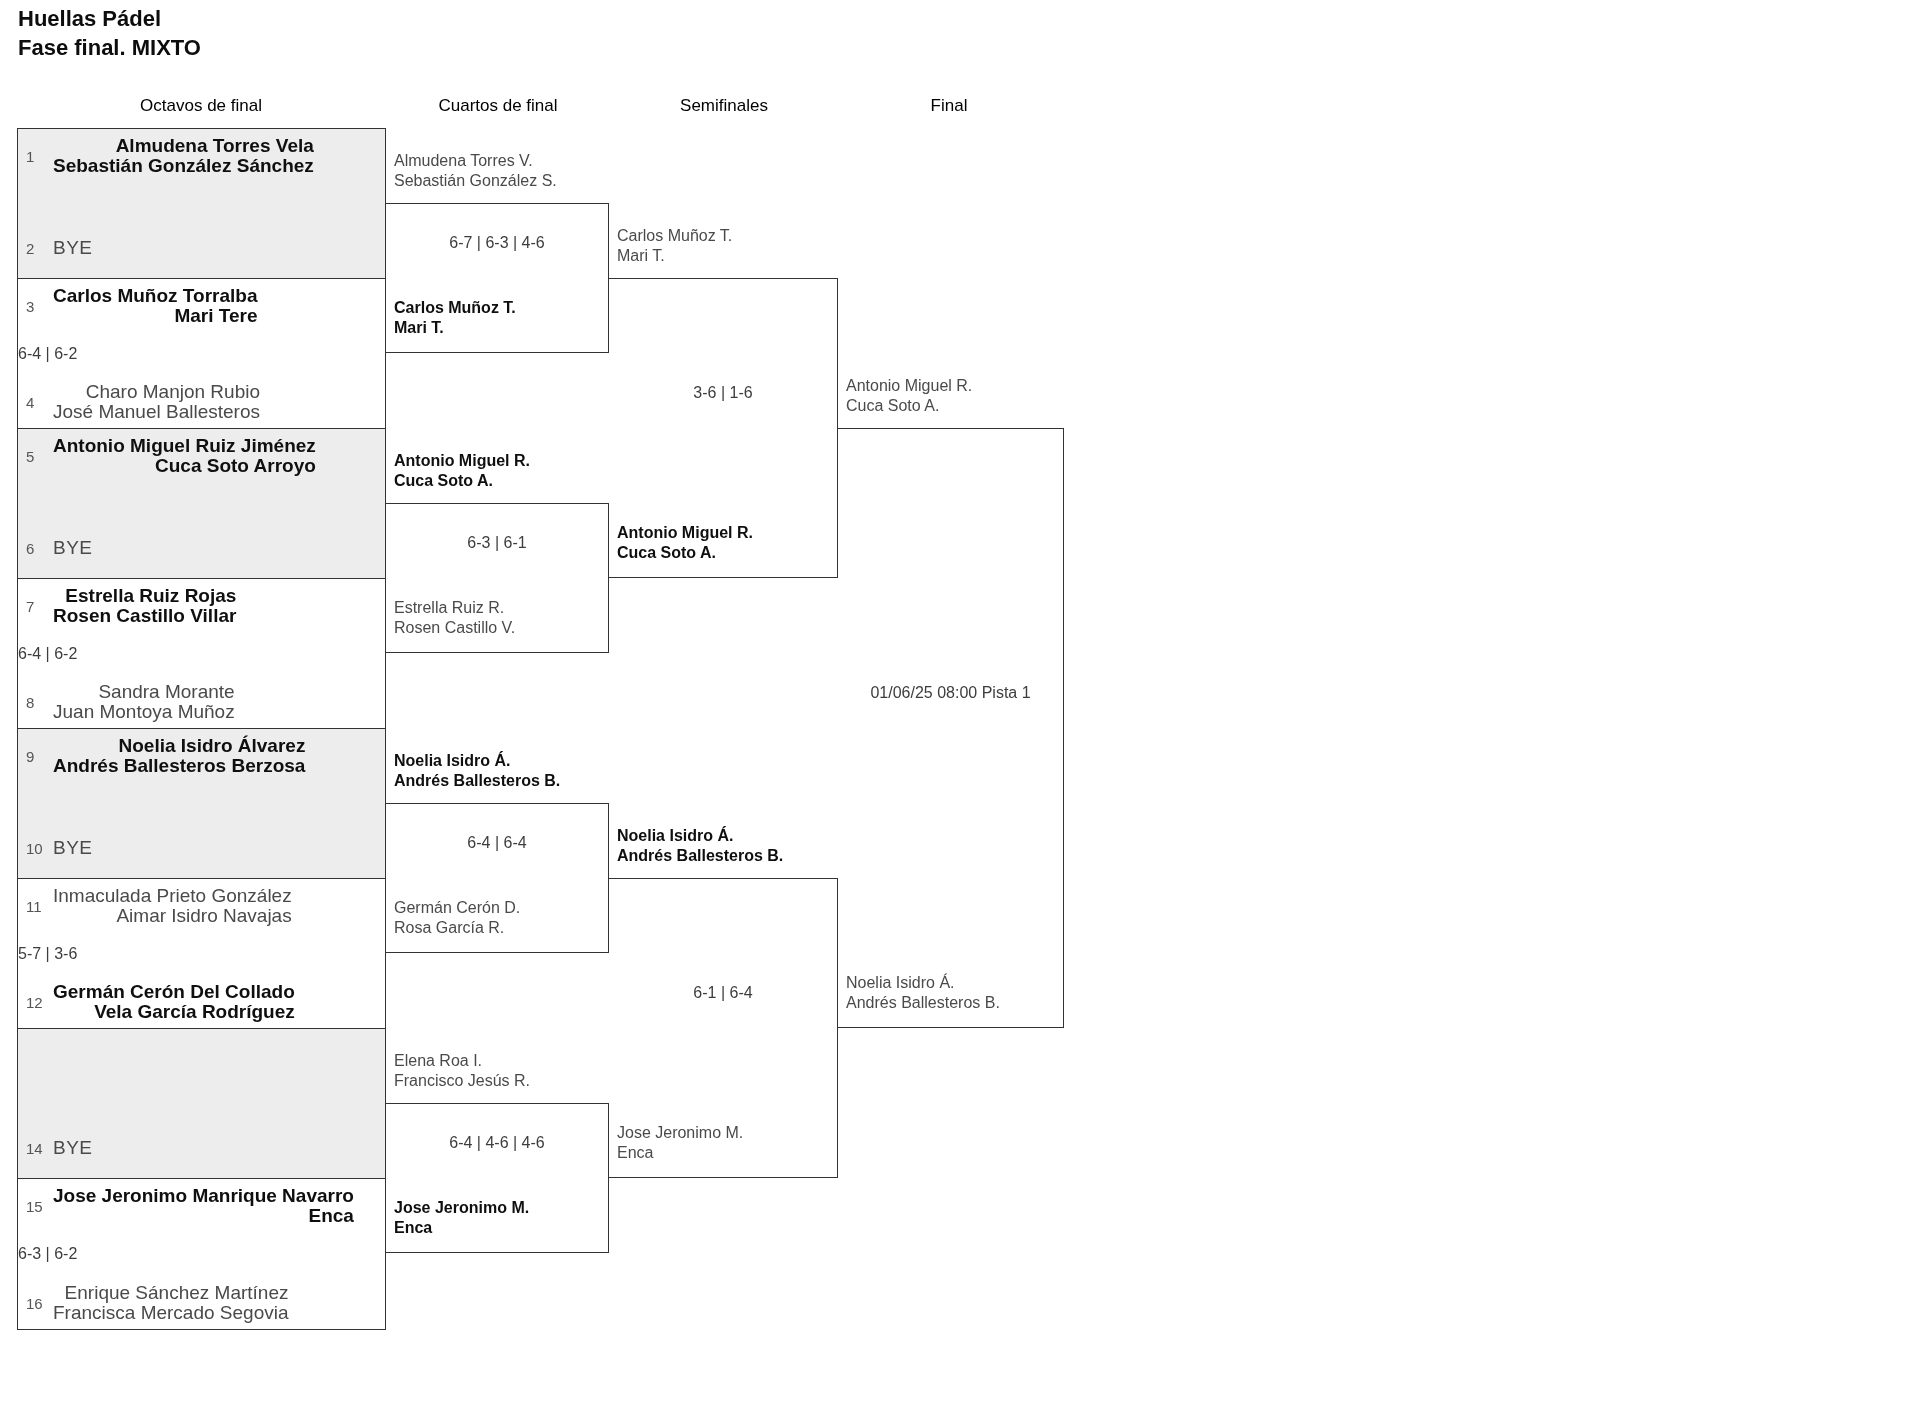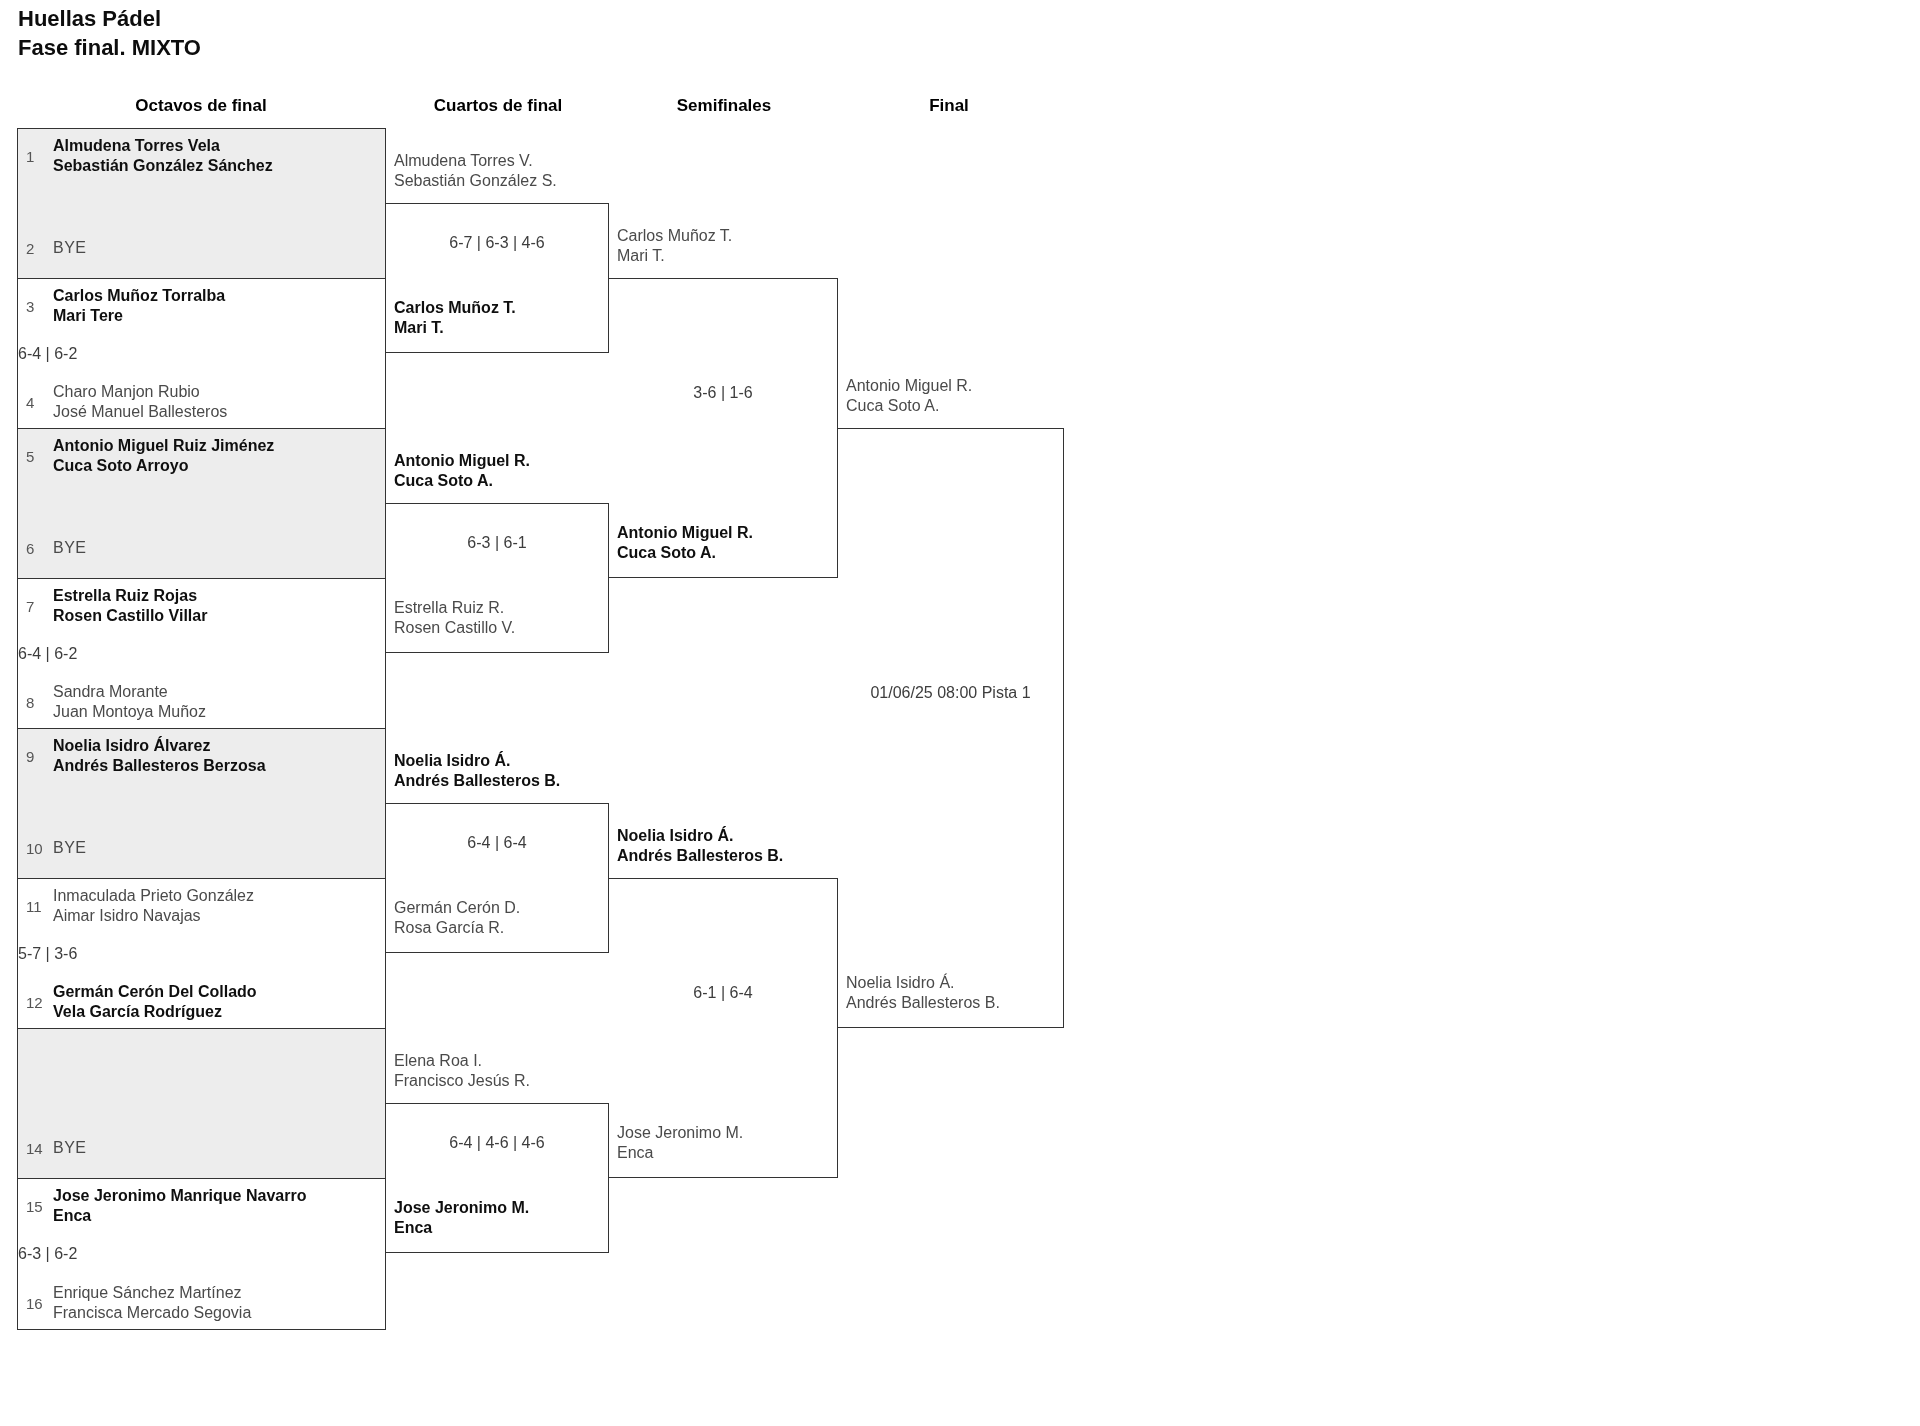--- a/index.html
+++ b/index.html
@@ -15,31 +15,31 @@
   .d-green-big   {left:35px;top:1px;width:21px;height:21px;background:#7cb92e;}
   .d-blue-up     {left:12px;top:15px;width:18px;height:18px;background:#2aa9e0;}
   .d-orange      {left:23px;top:27px;width:21px;height:21px;background:#ee7c00;}
   .d-green-small {left:44px;top:32px;width:11px;height:11px;background:#7cb92e;}
   .d-blue-big    {left:4px;top:42px;width:22px;height:22px;background:#2aa9e0;}
   .d-green-bot   {left:37px;top:45px;width:14px;height:14px;background:#7cb92e;}
   .logo-text{position:absolute;left:64px;top:0px;font-size:46px;line-height:64px;font-weight:700;
              letter-spacing:-1px;color:#7cb92e;}
 
   
-  .rh{position:absolute;top:96px;transform:translateX(-50%);font-size:17px;font-weight:700;color:#000;white-space:nowrap;}
+  .rh{position:absolute;top:96px;transform:translateX(-50%);font-size:17px;font-weight:400;color:#000;white-space:nowrap;}
 
   
   .r16col{position:absolute;left:1px;top:128px;width:369px;border:1.5px solid #333;box-sizing:border-box;background:#fff;}
   .r16-box{position:relative;height:150px;box-sizing:border-box;border-bottom:1.5px solid #333;background:#fff;}
   .r16-box:last-child{border-bottom:none;}
   .r16-box.shaded{background:#ededed;}
 
   .pair{display:flex;gap:7px;align-items:center;}
   .pair .seed{flex:0 0 20px;font-size:15px;color:#555;text-align:left;padding-left:2px;}
-  .pair .names{font-size:16px;line-height:20px;color:#4a4a4a;}
+  .pair .names{font-size:19px;line-height:20px;color:#4a4a4a;text-align:right;}
   .pair .names span{display:block;white-space:nowrap;}
   .pair.winner .names{font-weight:700;color:#0f0f0f;}
   .pair-top{position:absolute;top:7px;left:6px;right:4px;}
   .pair-bot{position:absolute;bottom:6px;left:6px;right:4px;}
   .pair-bot.bye{bottom:20px;}
   .bye-text{letter-spacing:0.5px;}
 
   .score{position:absolute;left:0;right:0;top:50%;transform:translateY(-50%);
          text-align:left;font-size:16px;color:#3d3d3d;}
 

